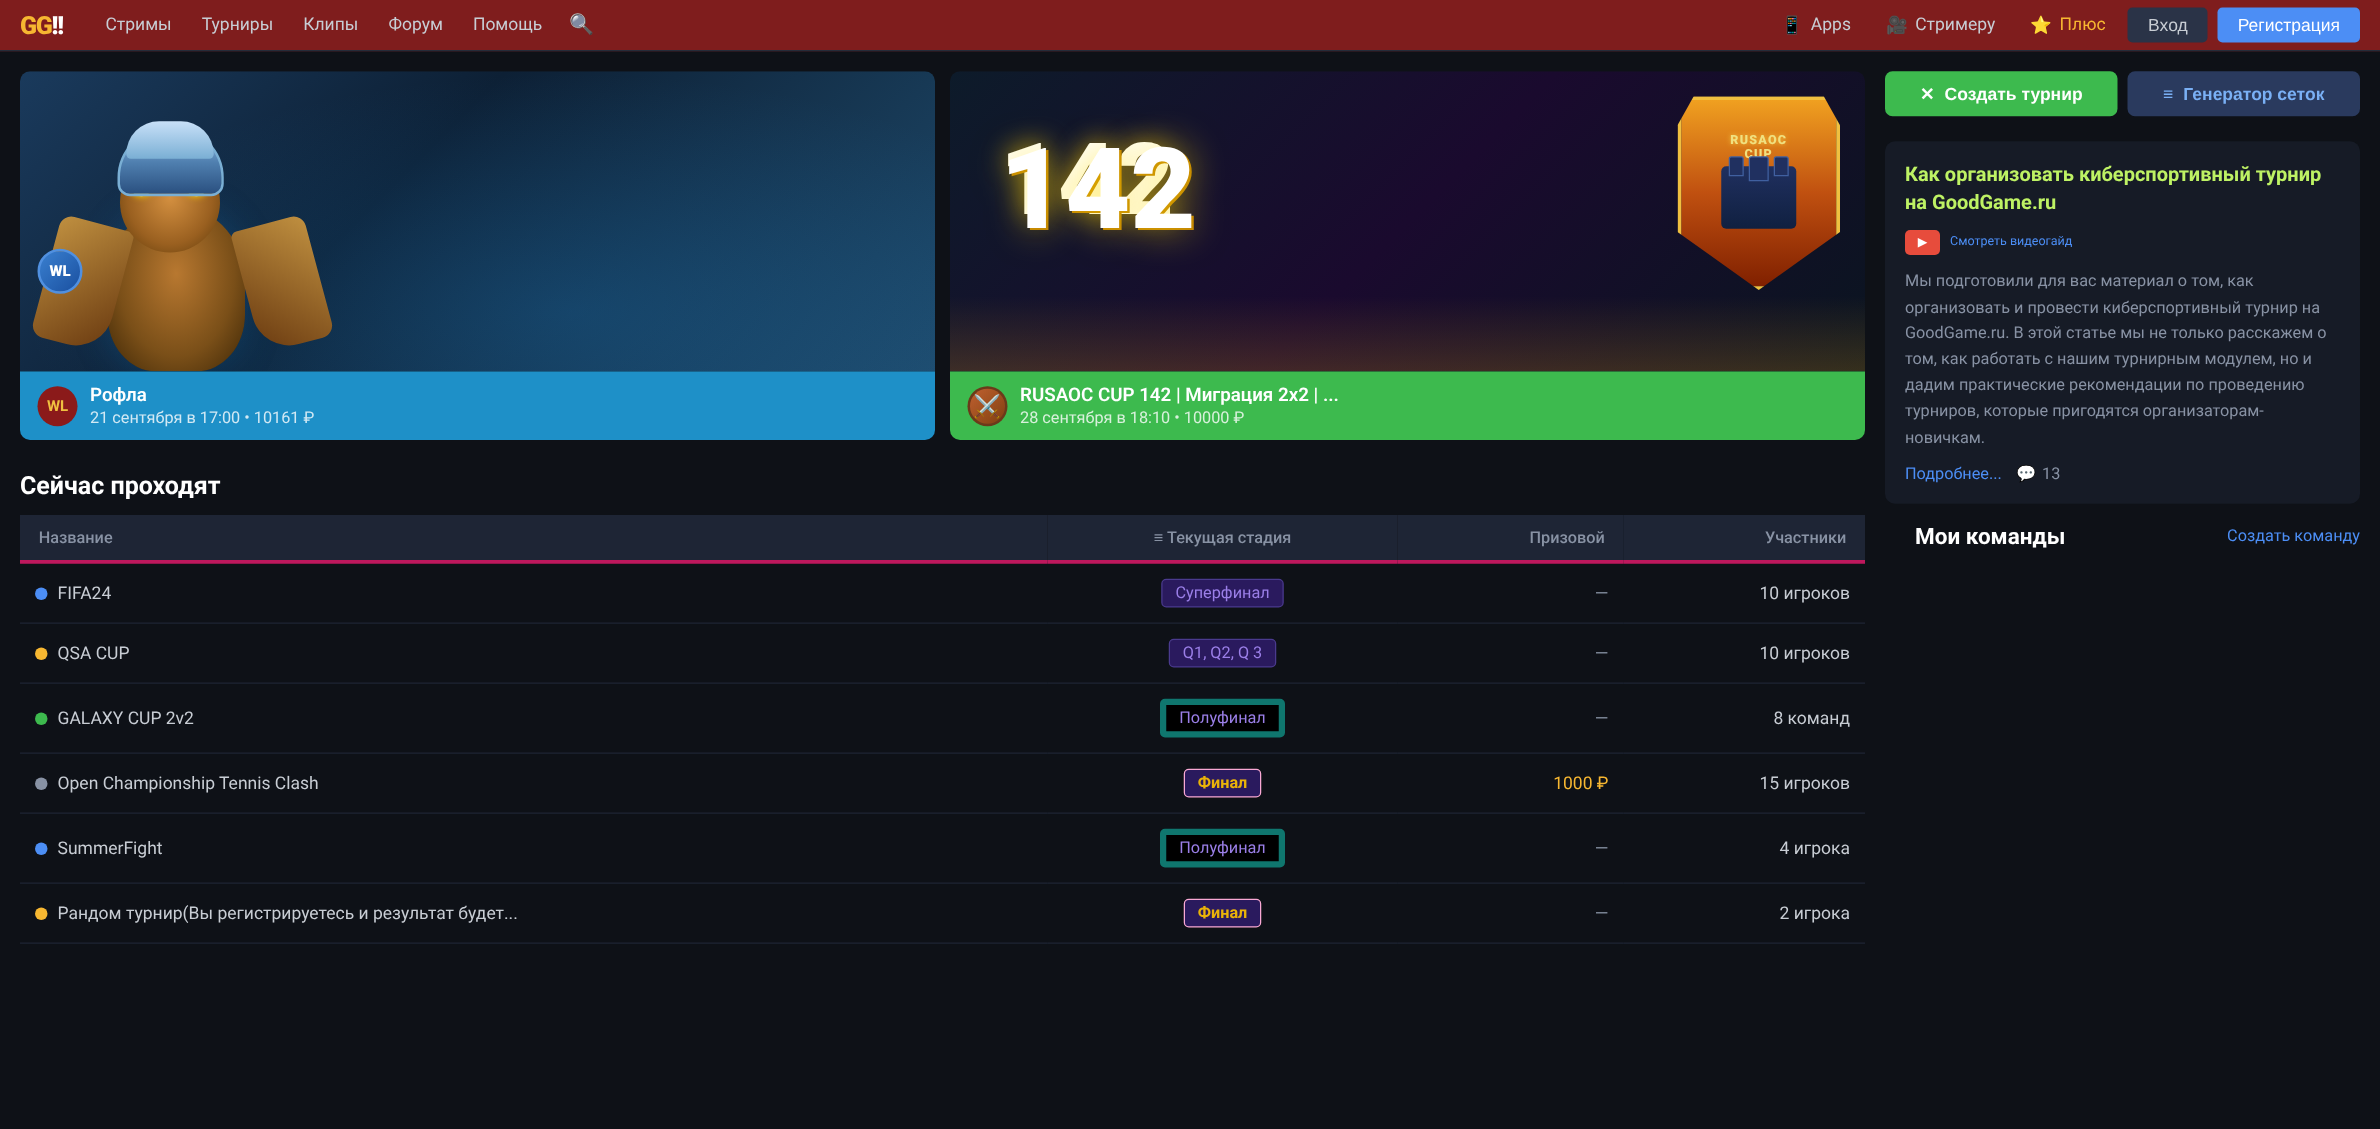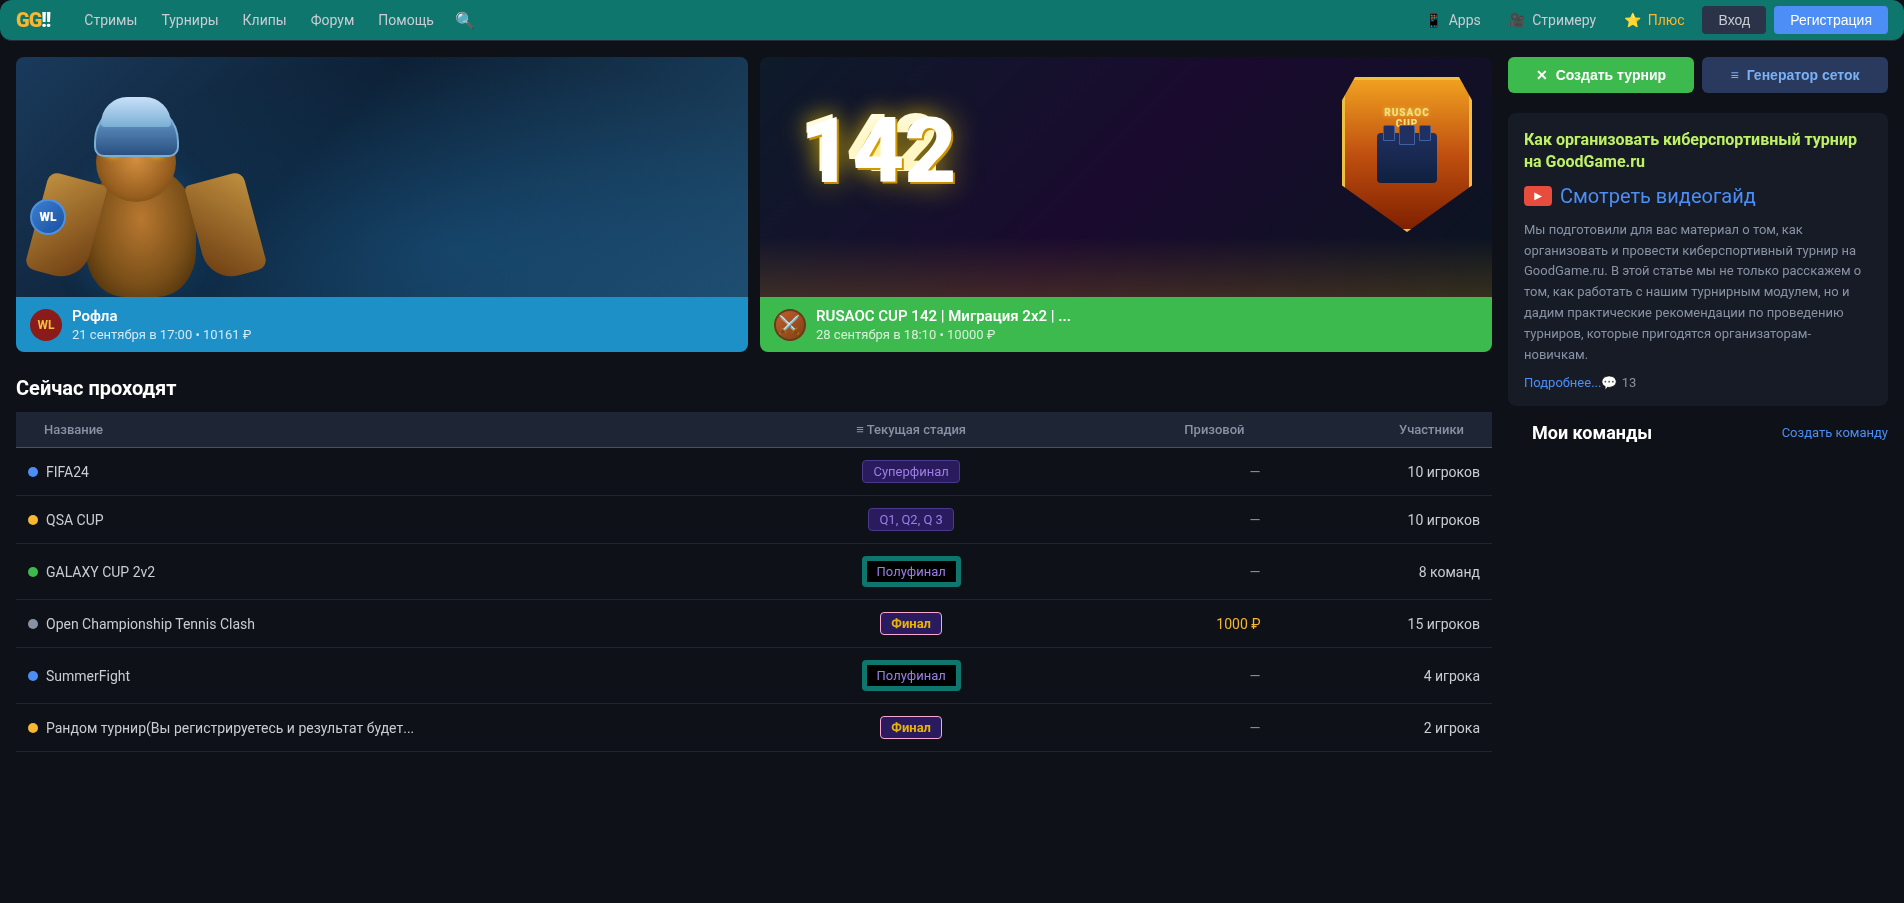--- a/index.html
+++ b/index.html
@@ -6,30 +6,29 @@
     body {
       background: #0e1117;
       color: #c8cdd4;
       font-family: -apple-system, BlinkMacSystemFont, 'Segoe UI', Roboto, sans-serif;
       font-size: 14px;
       min-width: 1904px;
     }
 
     
     .navbar {
-      background: #0f766e;
+      background: #7f1d1d;
       height: 41px;
       display: flex;
       align-items: center;
       padding: 0 16px;
       border-bottom: 1px solid #252c3a;
       position: sticky;
       top: 0;
       z-index: 100;
-      border-radius: 12px;
     }
     .navbar-logo {
       color: #fff;
       font-weight: 900;
       font-size: 20px;
       margin-right: 24px;
       letter-spacing: -1px;
     }
     .navbar-logo span { color: #f7b731; }
     .navbar-nav {
@@ -225,23 +224,23 @@
     
     .tournaments-table {
       width: 100%;
       border-collapse: collapse;
     }
     .tournaments-table thead th {
       background: #1e2535;
       color: #8892a4;
       font-size: 13px;
       font-weight: 500;
-      padding: 10px 28px;
+      padding: 10px 15px;
       text-align: left;
-      border-bottom: 1px solid #be185d;
+      border-bottom: 3px solid #be185d;
     }
     .tournaments-table thead th.th-stage {
       text-align: center;
     }
     .tournaments-table thead th.th-prize,
     .tournaments-table thead th.th-participants {
       text-align: right;
     }
     .tournaments-table tbody tr {
       border-bottom: 1px solid #1e2535;
@@ -369,32 +368,33 @@
       display: flex; align-items: center; justify-content: center;
       flex-shrink: 0;
     }
     .youtube-icon::after {
       content: '▶';
       color: #fff;
       font-size: 10px;
     }
     .video-link-text {
       color: #4c8ef5;
-      font-size: 20px;
+      font-size: 10px;
       cursor: pointer;
     }
     .article-body {
       color: #8892a4;
       font-size: 13px;
       line-height: 1.6;
       margin-bottom: 10px;
     }
     .article-footer {
       display: flex;
       align-items: center;
+      gap: 12px;
     }
     .article-more {
       color: #4c8ef5;
       font-size: 13px;
       cursor: pointer;
       text-decoration: none;
     }
     .article-comments {
       display: flex;
       align-items: center;

